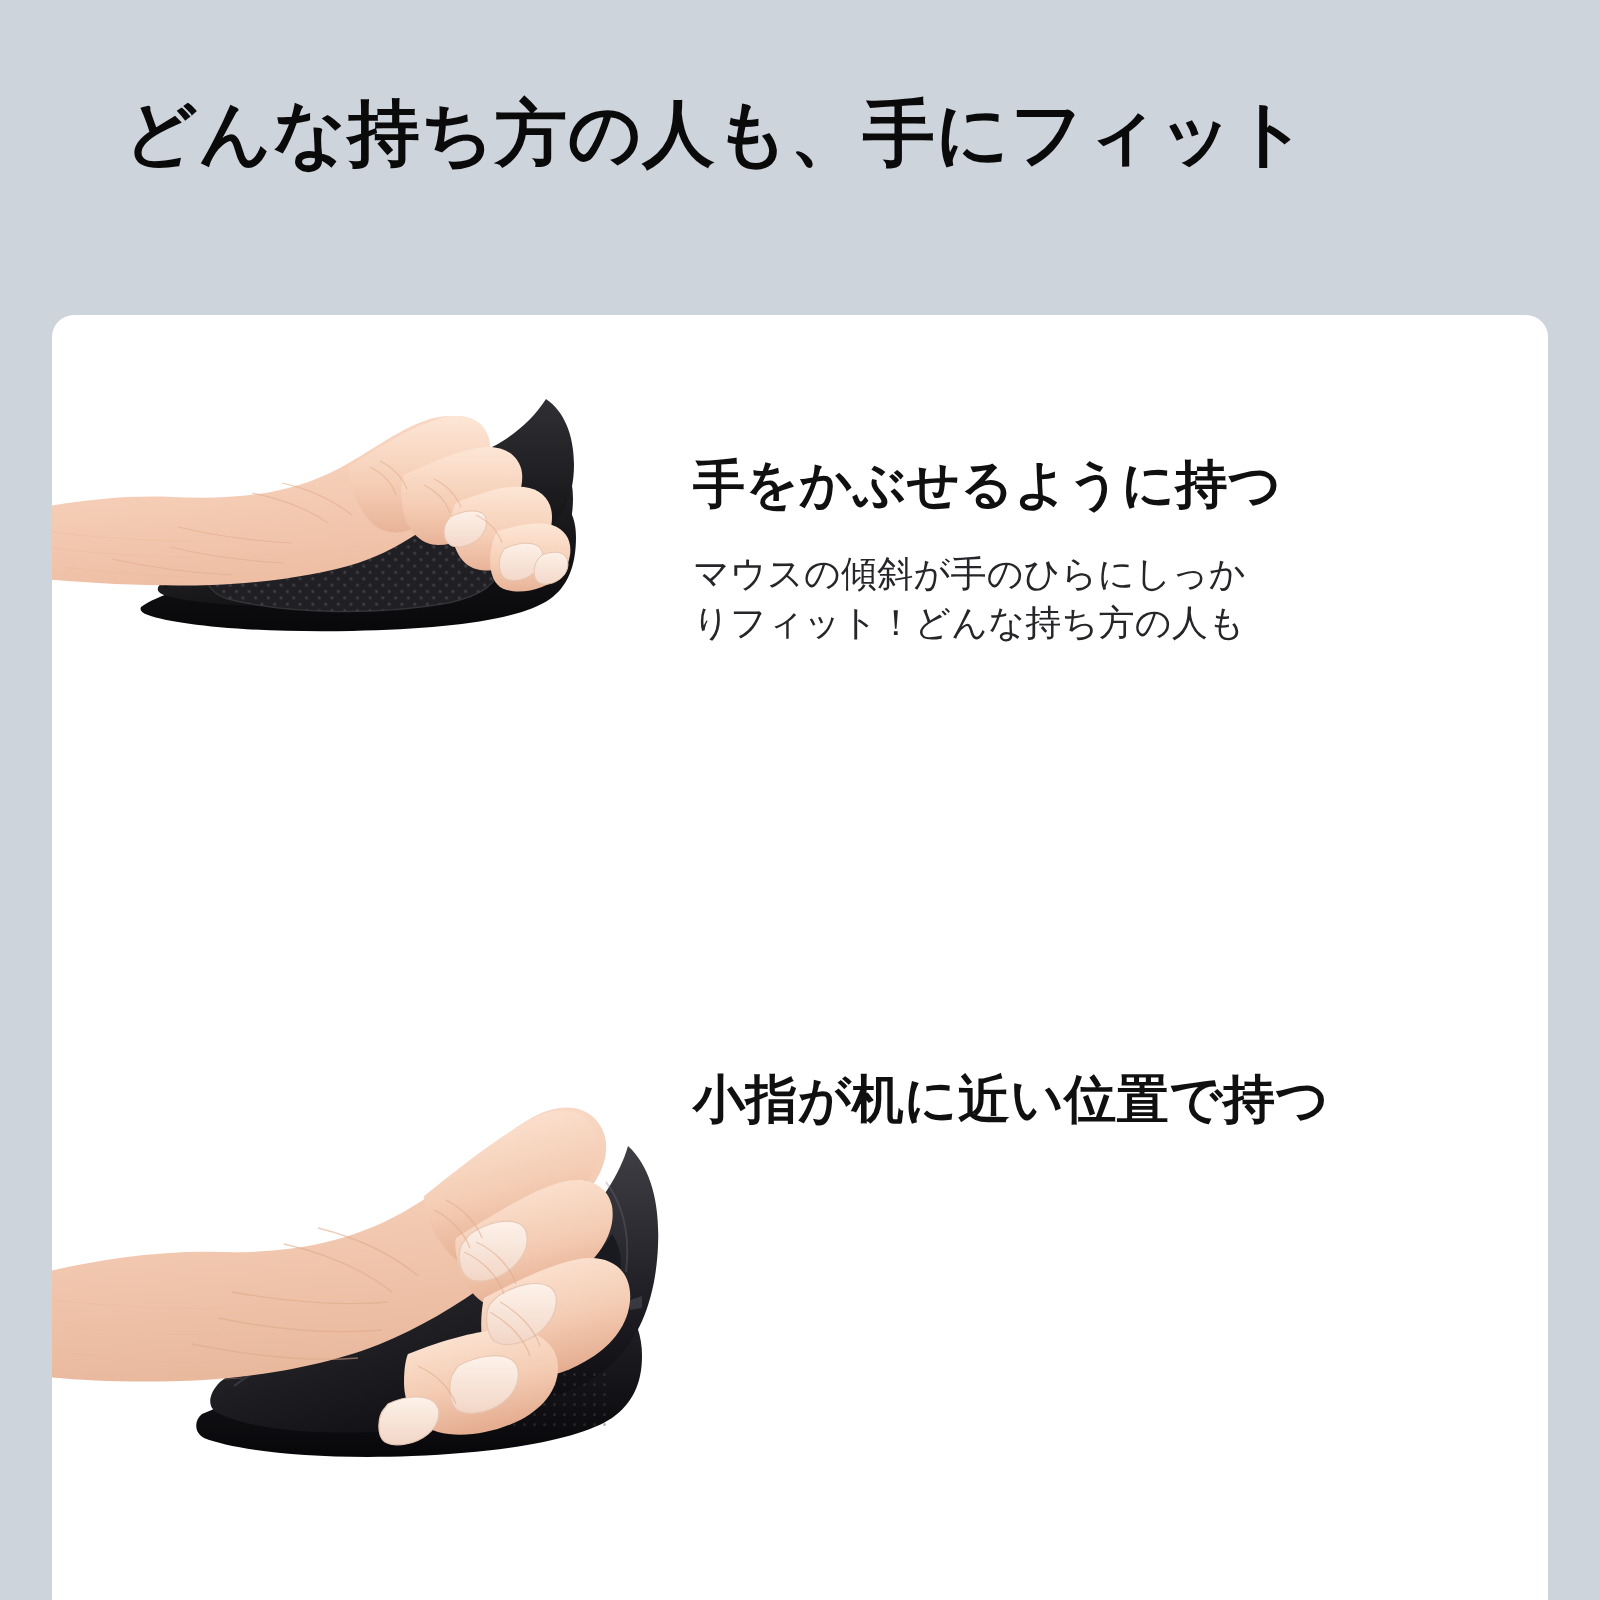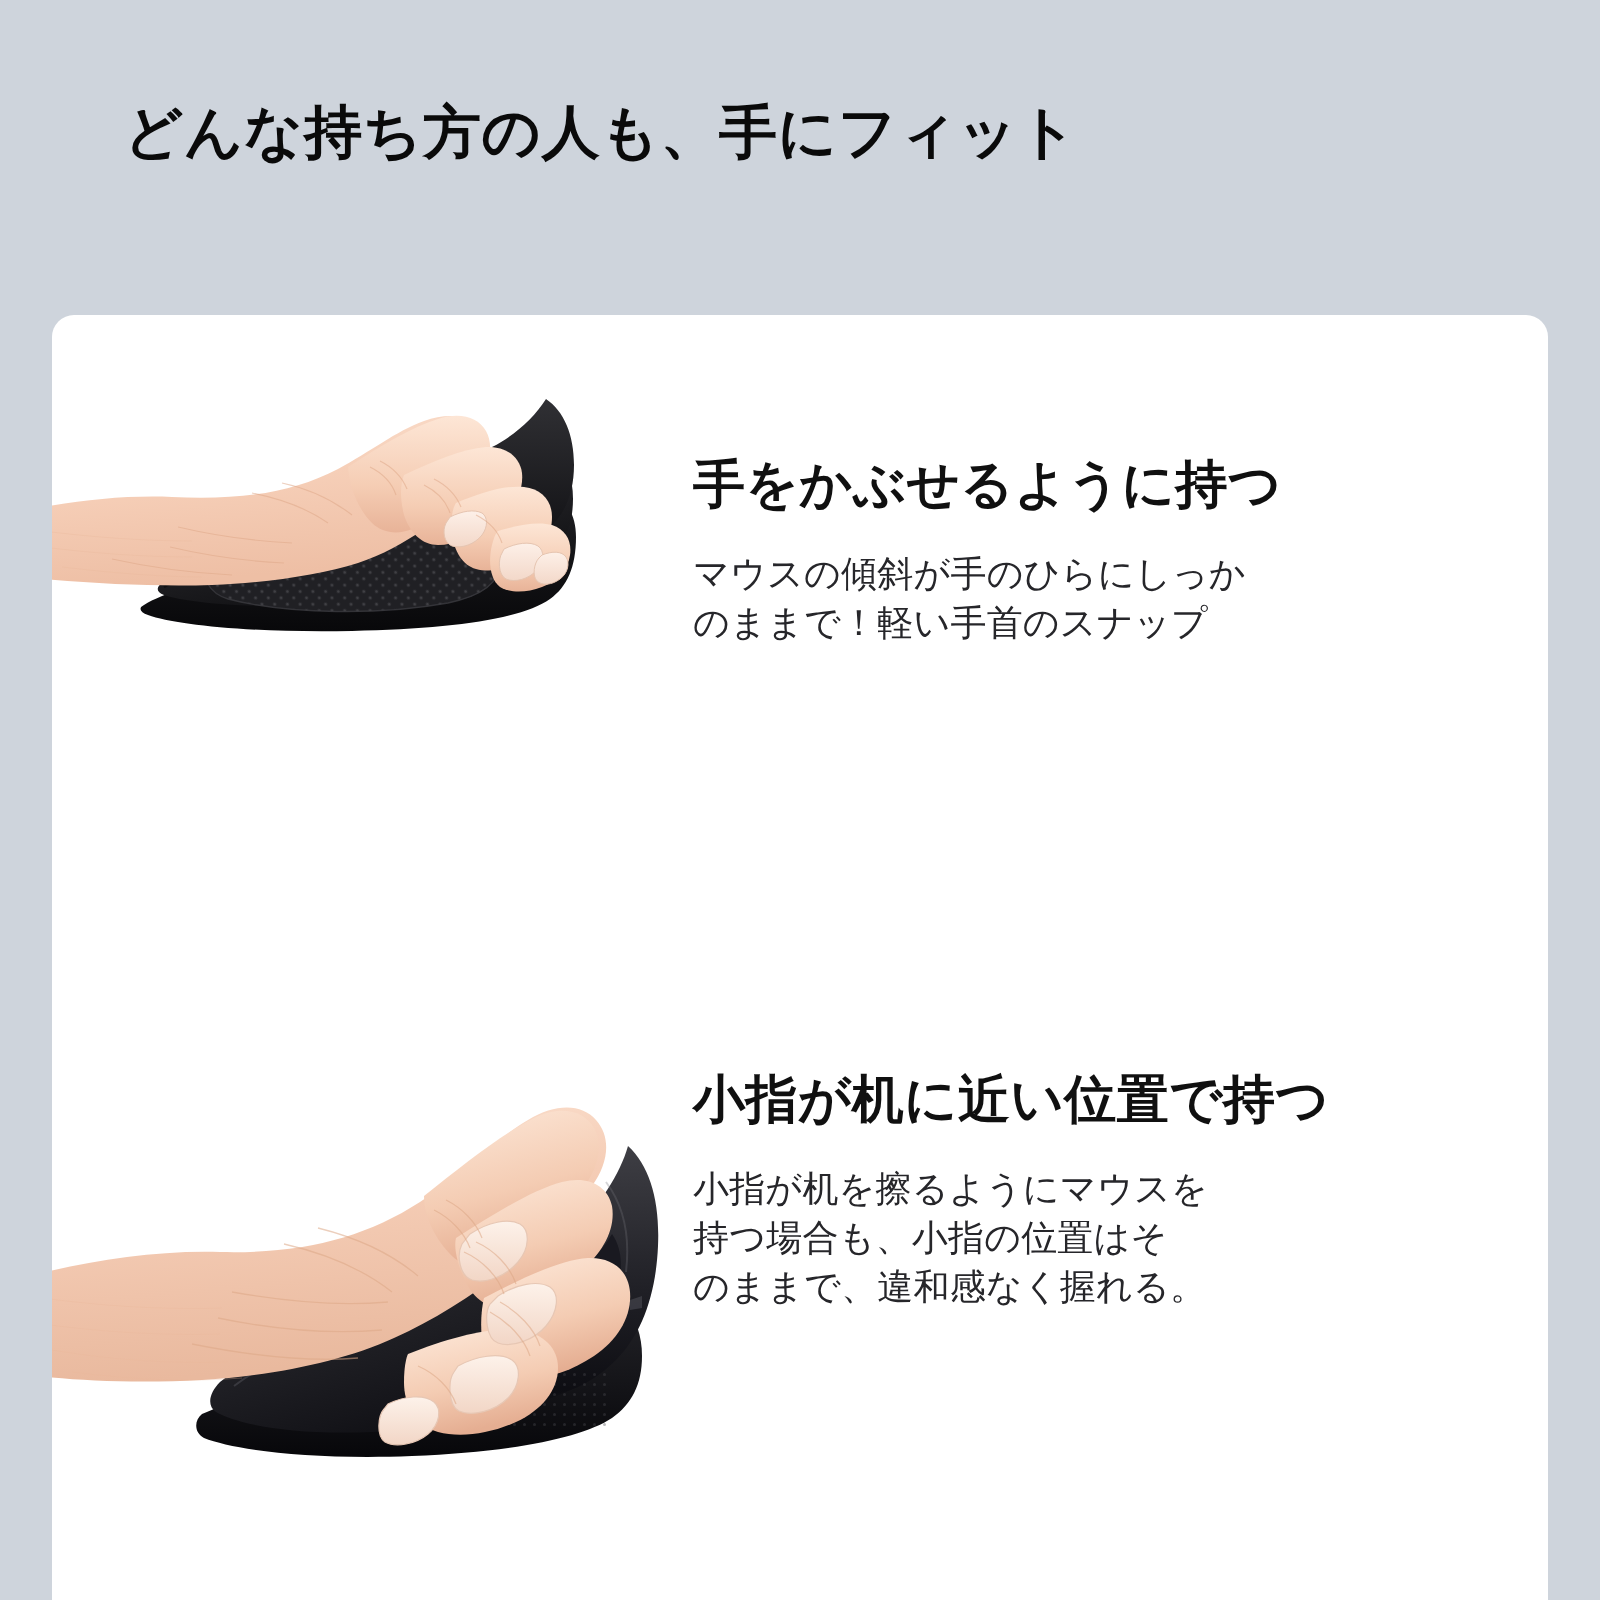--- a/index.html
+++ b/index.html
@@ -14,27 +14,26 @@
     background:#ced4dc;
     font-family:"Liberation Sans","DejaVu Sans",sans-serif;
     position:relative;
   }
 
   
   .page-title{
     position:absolute;
     left:124px; top:96px;
     width:1380px;
-    font-size:58px;
+    font-size:72px;
     line-height:1.05;
     font-weight:700;
     color:#0a0a0a;
     letter-spacing:0.012em;
     white-space:nowrap;
-    margin-top:6px;
     -webkit-font-smoothing:antialiased;
   }
 
   
   .card{
     position:absolute;
     left:52px;
     width:1496px;
     background:#ffffff;
     border-radius:22px;
@@ -205,21 +204,21 @@
         <path d="M-10 232 C40 238 90 242 140 242"></path>
         <path d="M10 252 C60 258 110 262 150 262"></path>
       </g>
     </svg>
   </div>
 
   <div class="textblock">
     <h2 class="card-heading">手をかぶせるように持つ</h2>
     <p class="card-body">
       <span class="ln">マウスの傾斜が手のひらにしっか</span>
-      <span class="ln">のままで！軽い手首のスナップ</span>
+      <span class="ln">りフィット！どんな持ち方の人も</span>
     </p>
   </div>
 </section>
 
 <section class="card card--two">
 
   <div class="photo">
     <svg width="645" height="596" viewBox="0 0 645 596" aria-hidden="true">
       <defs>
         <linearGradient id="skin2" x1="0" y1="0" x2="0.2" y2="1">
@@ -357,19 +356,14 @@
         <path d="M-10 346 C50 354 110 358 170 356"></path>
         <path d="M-10 372 C50 380 110 384 168 382"></path>
         <path d="M0 398 C60 408 120 412 176 410"></path>
         <path d="M20 420 C80 428 140 430 190 426"></path>
       </g>
     </svg>
   </div>
 
   <div class="textblock">
     <h2 class="card-heading">小指が机に近い位置で持つ</h2>
-    <p class="card-body">
-      <span class="ln">小指が机を擦るようにマウスを</span>
-      <span class="ln">持つ場合も、小指の位置はそ</span>
-      <span class="ln">のままで、違和感なく握れる。</span>
-    </p>
   </div>
 </section>
 
 </body></html>

